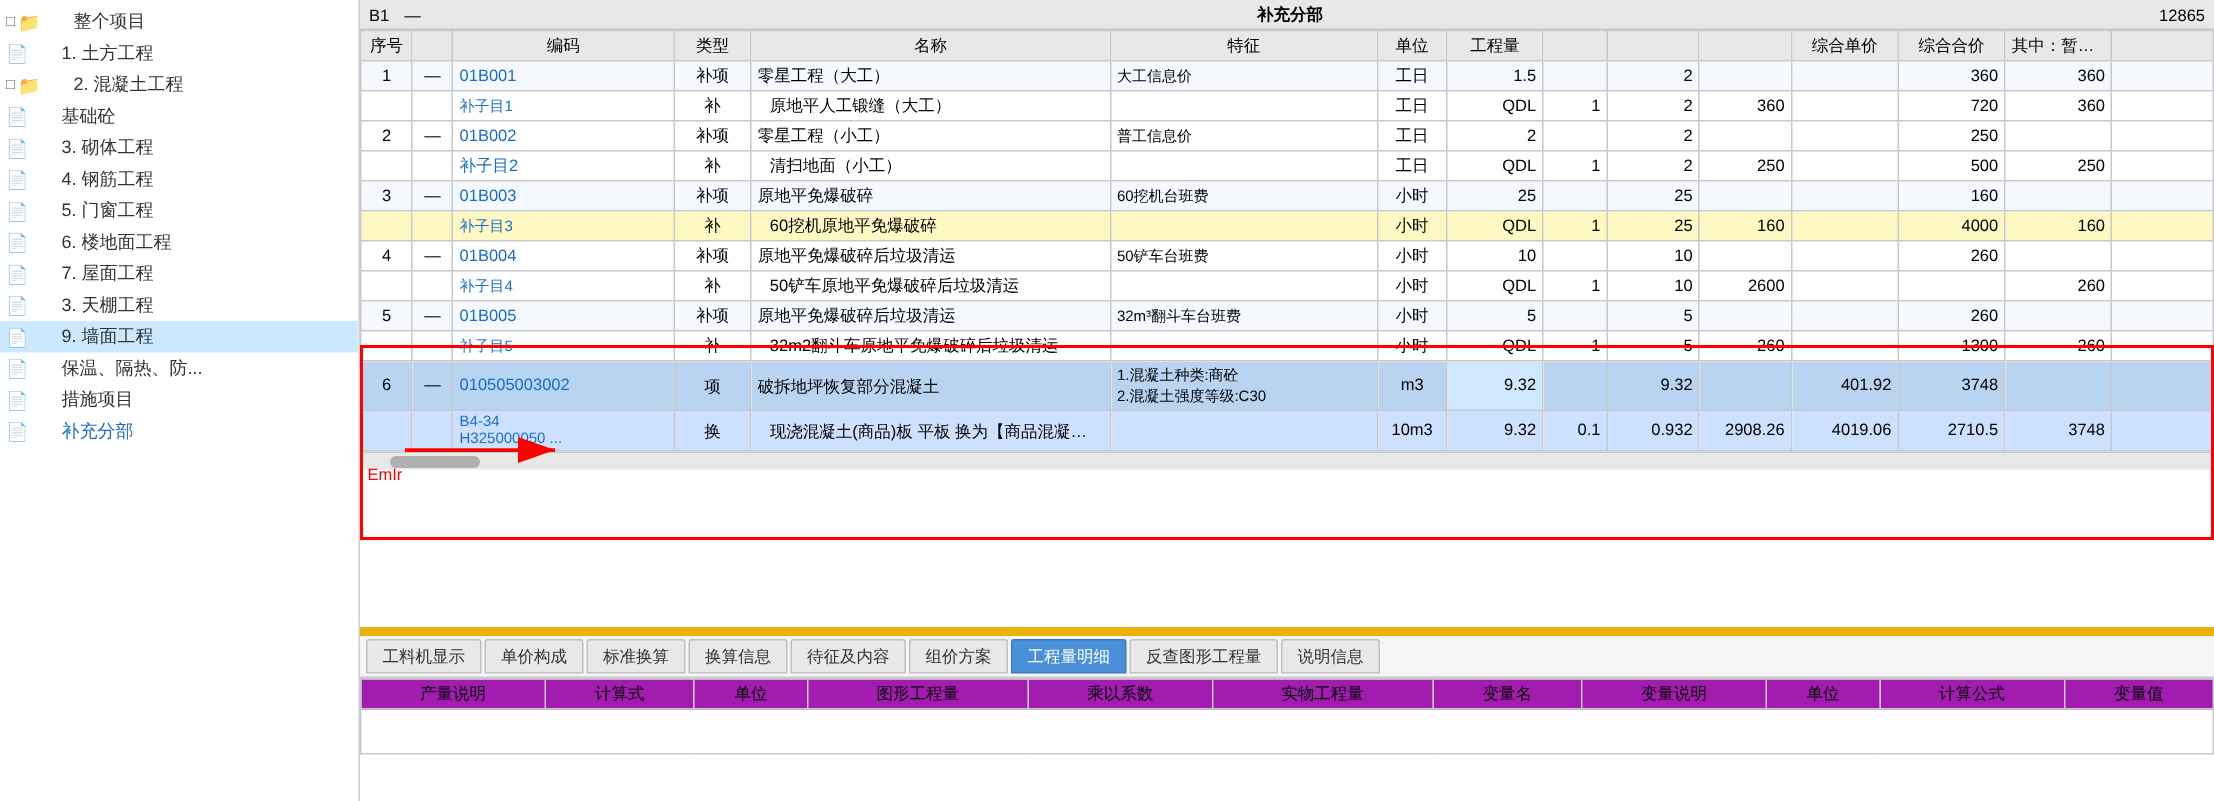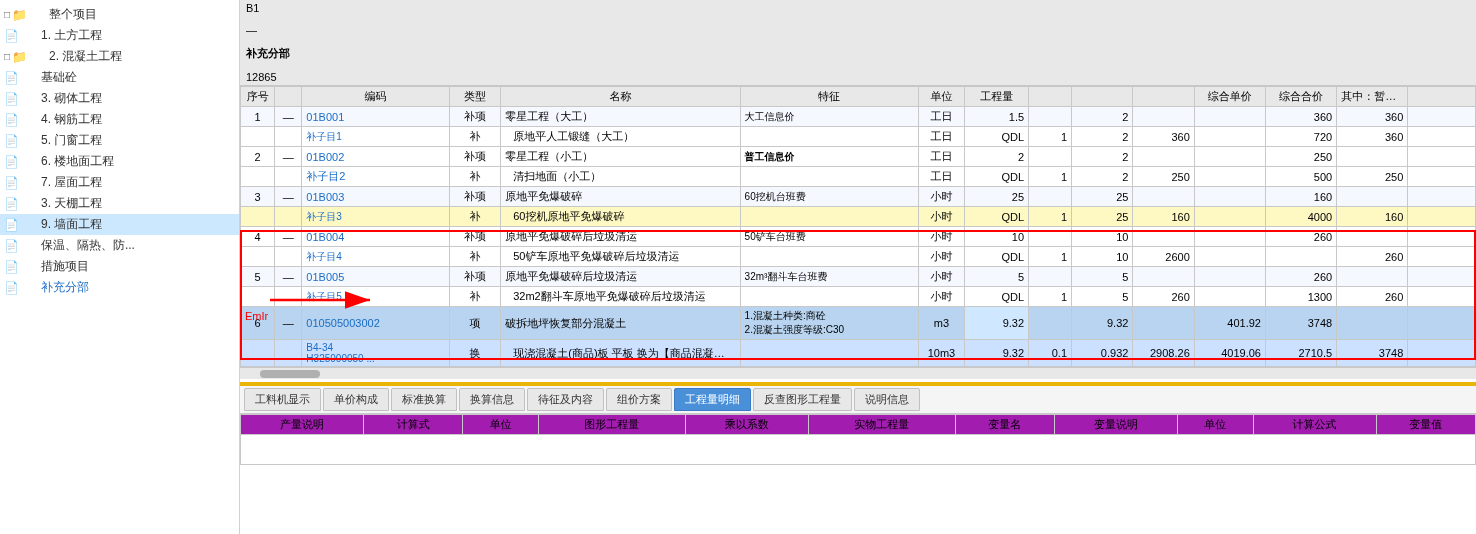--- a/index.html
+++ b/index.html
@@ -51,21 +51,21 @@
       background: #e8e8e8;
       font-weight: normal;
       text-align: center;
     }
     
     .cell-center { text-align: center; }
     .cell-right { text-align: right; }
     .cell-blue { color: #1a6dc7; }
     
     
-    .bottom-panel { height: 152px; border-top: 4px solid #eab308; display: flex; flex-direction: column; }
+    .bottom-panel { height: 116px; border-top: 6px solid #eab308; display: flex; flex-direction: column; }
     .tabs-bar { display: flex; background: #f5f5f5; border-bottom: 1px solid #c8c8c8; padding: 2px 4px; gap: 2px; }
     .tab-btn { 
       padding: 3px 10px; 
       border: 1px solid #c0c0c0; 
       background: #e8e8e8; 
       cursor: pointer; 
       font-size: 11px; 
       border-radius: 2px 2px 0 0;
       color: #333;
     }
@@ -83,24 +83,23 @@
     
     ::-webkit-scrollbar { width: 8px; height: 8px; }
     ::-webkit-scrollbar-track { background: #f0f0f0; }
     ::-webkit-scrollbar-thumb { background: #b0b0b0; border-radius: 4px; }
     
     .top-header-bar { 
       background: #e8e8e8; 
       border-bottom: 1px solid #c8c8c8; 
       padding: 2px 6px; 
       display: flex; 
-      align-items: flex-start; 
+      align-items: flex-end; 
       font-size: 11px;
       gap: 10px;
-      flex-direction: column;
     }
   </style>
 </head>
 <body>
 
 <div class="main-container">
 
   <div class="sidebar">
     <div class="tree-item">
       <span class="tree-icon">□</span>
@@ -244,21 +243,21 @@
       <td class="cell-right">720</td>
       <td class="cell-right">360</td>
       <td></td>
     </tr>
             <tr style="background: rgb(255, 255, 255);">
     <td class="cell-center">2</td>
     <td class="cell-center">—</td>
     <td class="cell-blue">01B002</td>
     <td class="cell-center">补项</td>
     <td>零星工程（小工）</td>
-    <td style="font-size:10px;font-weight:bold;">普工信息价</td>
+    <td style="font-size:10px;">普工信息价</td>
     <td class="cell-center">工日</td>
     <td class="cell-right" style="">2</td>
     <td></td>
     <td class="cell-right">2</td>
     <td></td>
     <td class="cell-right"></td>
     <td class="cell-right">250</td>
     <td class="cell-right"></td>
     <td></td>
   </tr>

